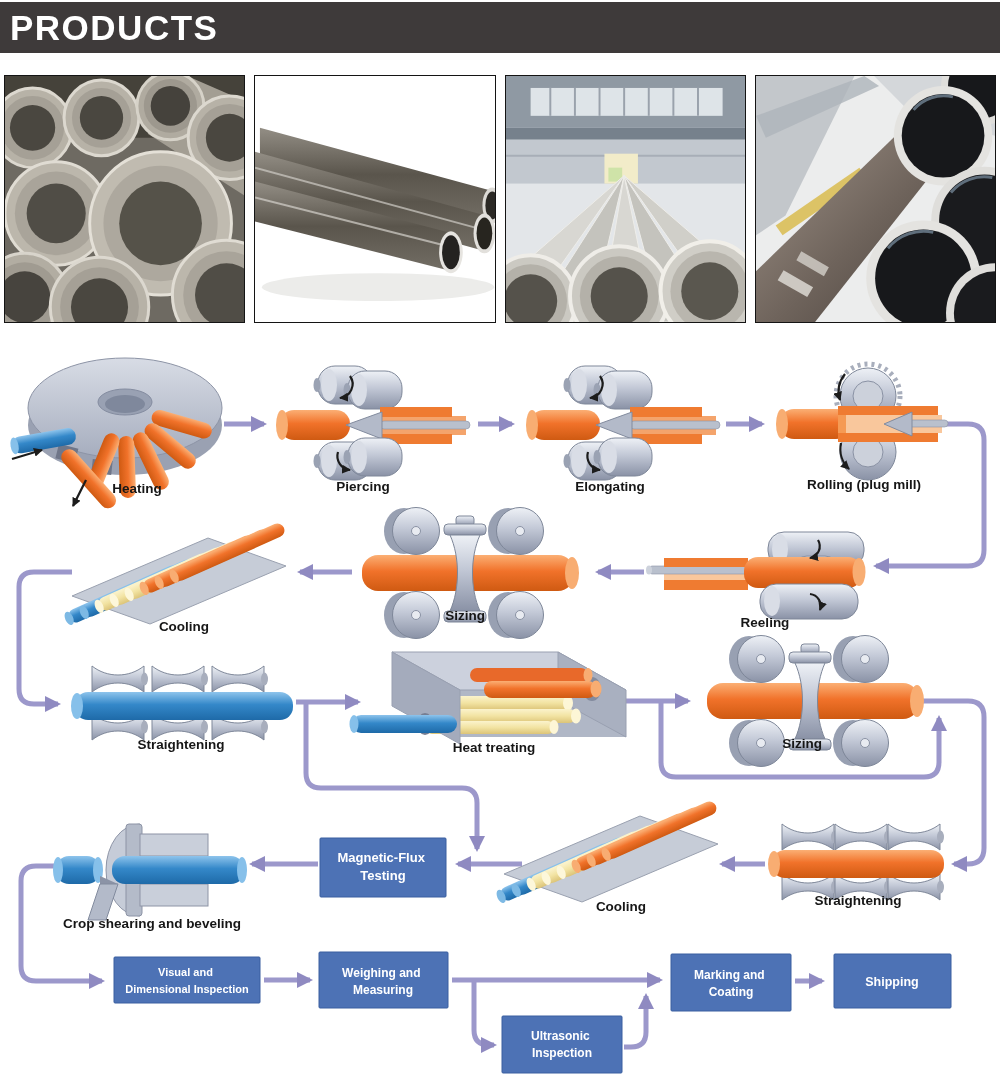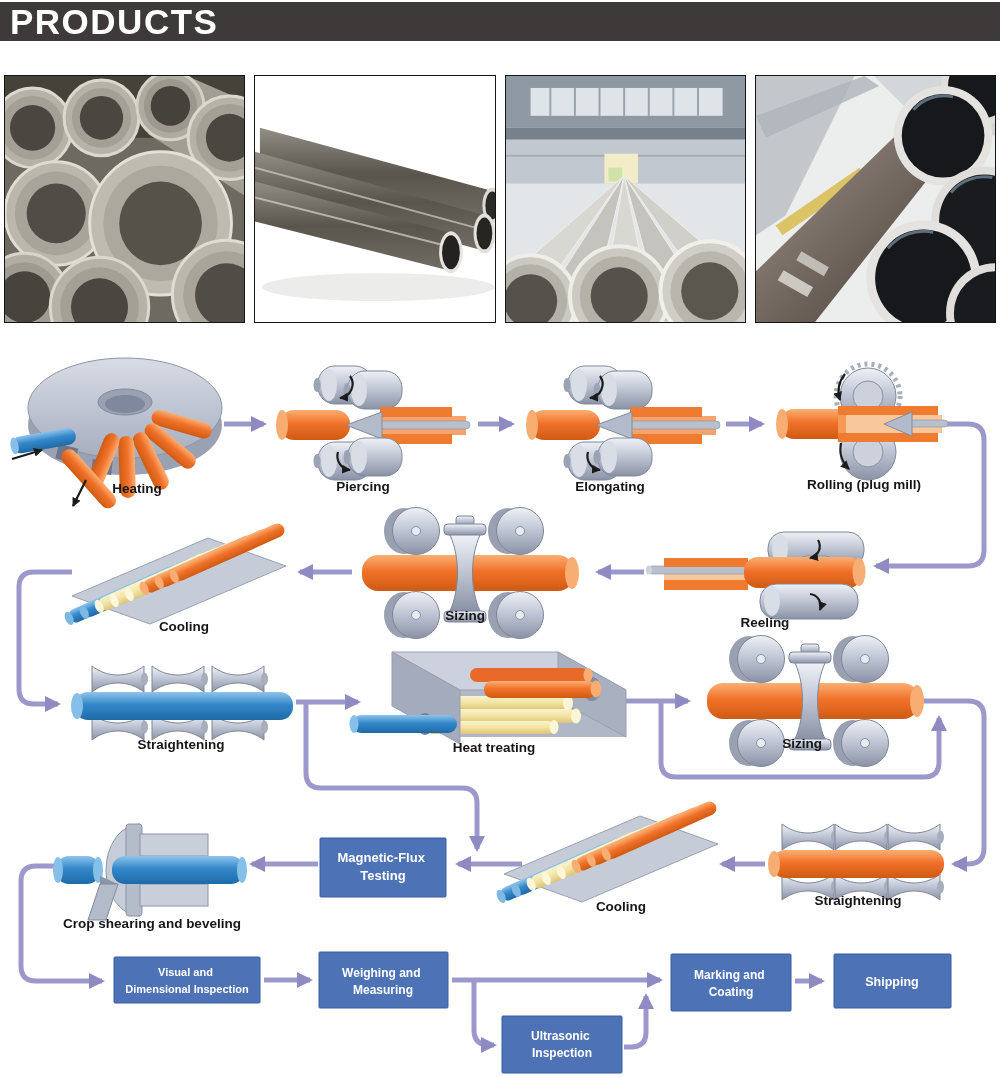--- a/index.html
+++ b/index.html
@@ -1,18 +1,18 @@
 <!DOCTYPE html>
 <html><head>
 <meta charset="utf-8">
 <style>
   html,body{margin:0;padding:0;background:#fff;}
   .page{position:relative;width:1000px;height:1078px;background:#ffffff;overflow:hidden;
         font-family:"Liberation Sans",sans-serif;}
-  .header{position:absolute;top:2px;left:0;width:100%;height:39px;background:#3e3a3a;
+  .header{position:absolute;top:2px;left:0;width:100%;height:51px;background:#3e3a3a;
           display:flex;align-items:center;text-align:center;}
   .header .title{color:#ffffff;font-size:35px;font-weight:700;letter-spacing:1.5px;
           margin-left:10px;line-height:1;}
   .gallery{position:absolute;top:75px;left:4px;width:992px;height:248px;display:flex;gap:9px;}
   .photo{flex:1 1 0;border:1px solid #141414;box-sizing:border-box;background:#fff;overflow:hidden;}
   .photo svg{display:block;width:100%;height:100%;}
   .diagram{position:absolute;top:336px;left:0;}
   text.lbl{font-family:"Liberation Sans",sans-serif;font-size:13.5px;font-weight:700;
            fill:#161616;text-anchor:middle;}
   text.bxt{font-family:"Liberation Sans",sans-serif;font-weight:700;fill:#ffffff;text-anchor:middle;}

